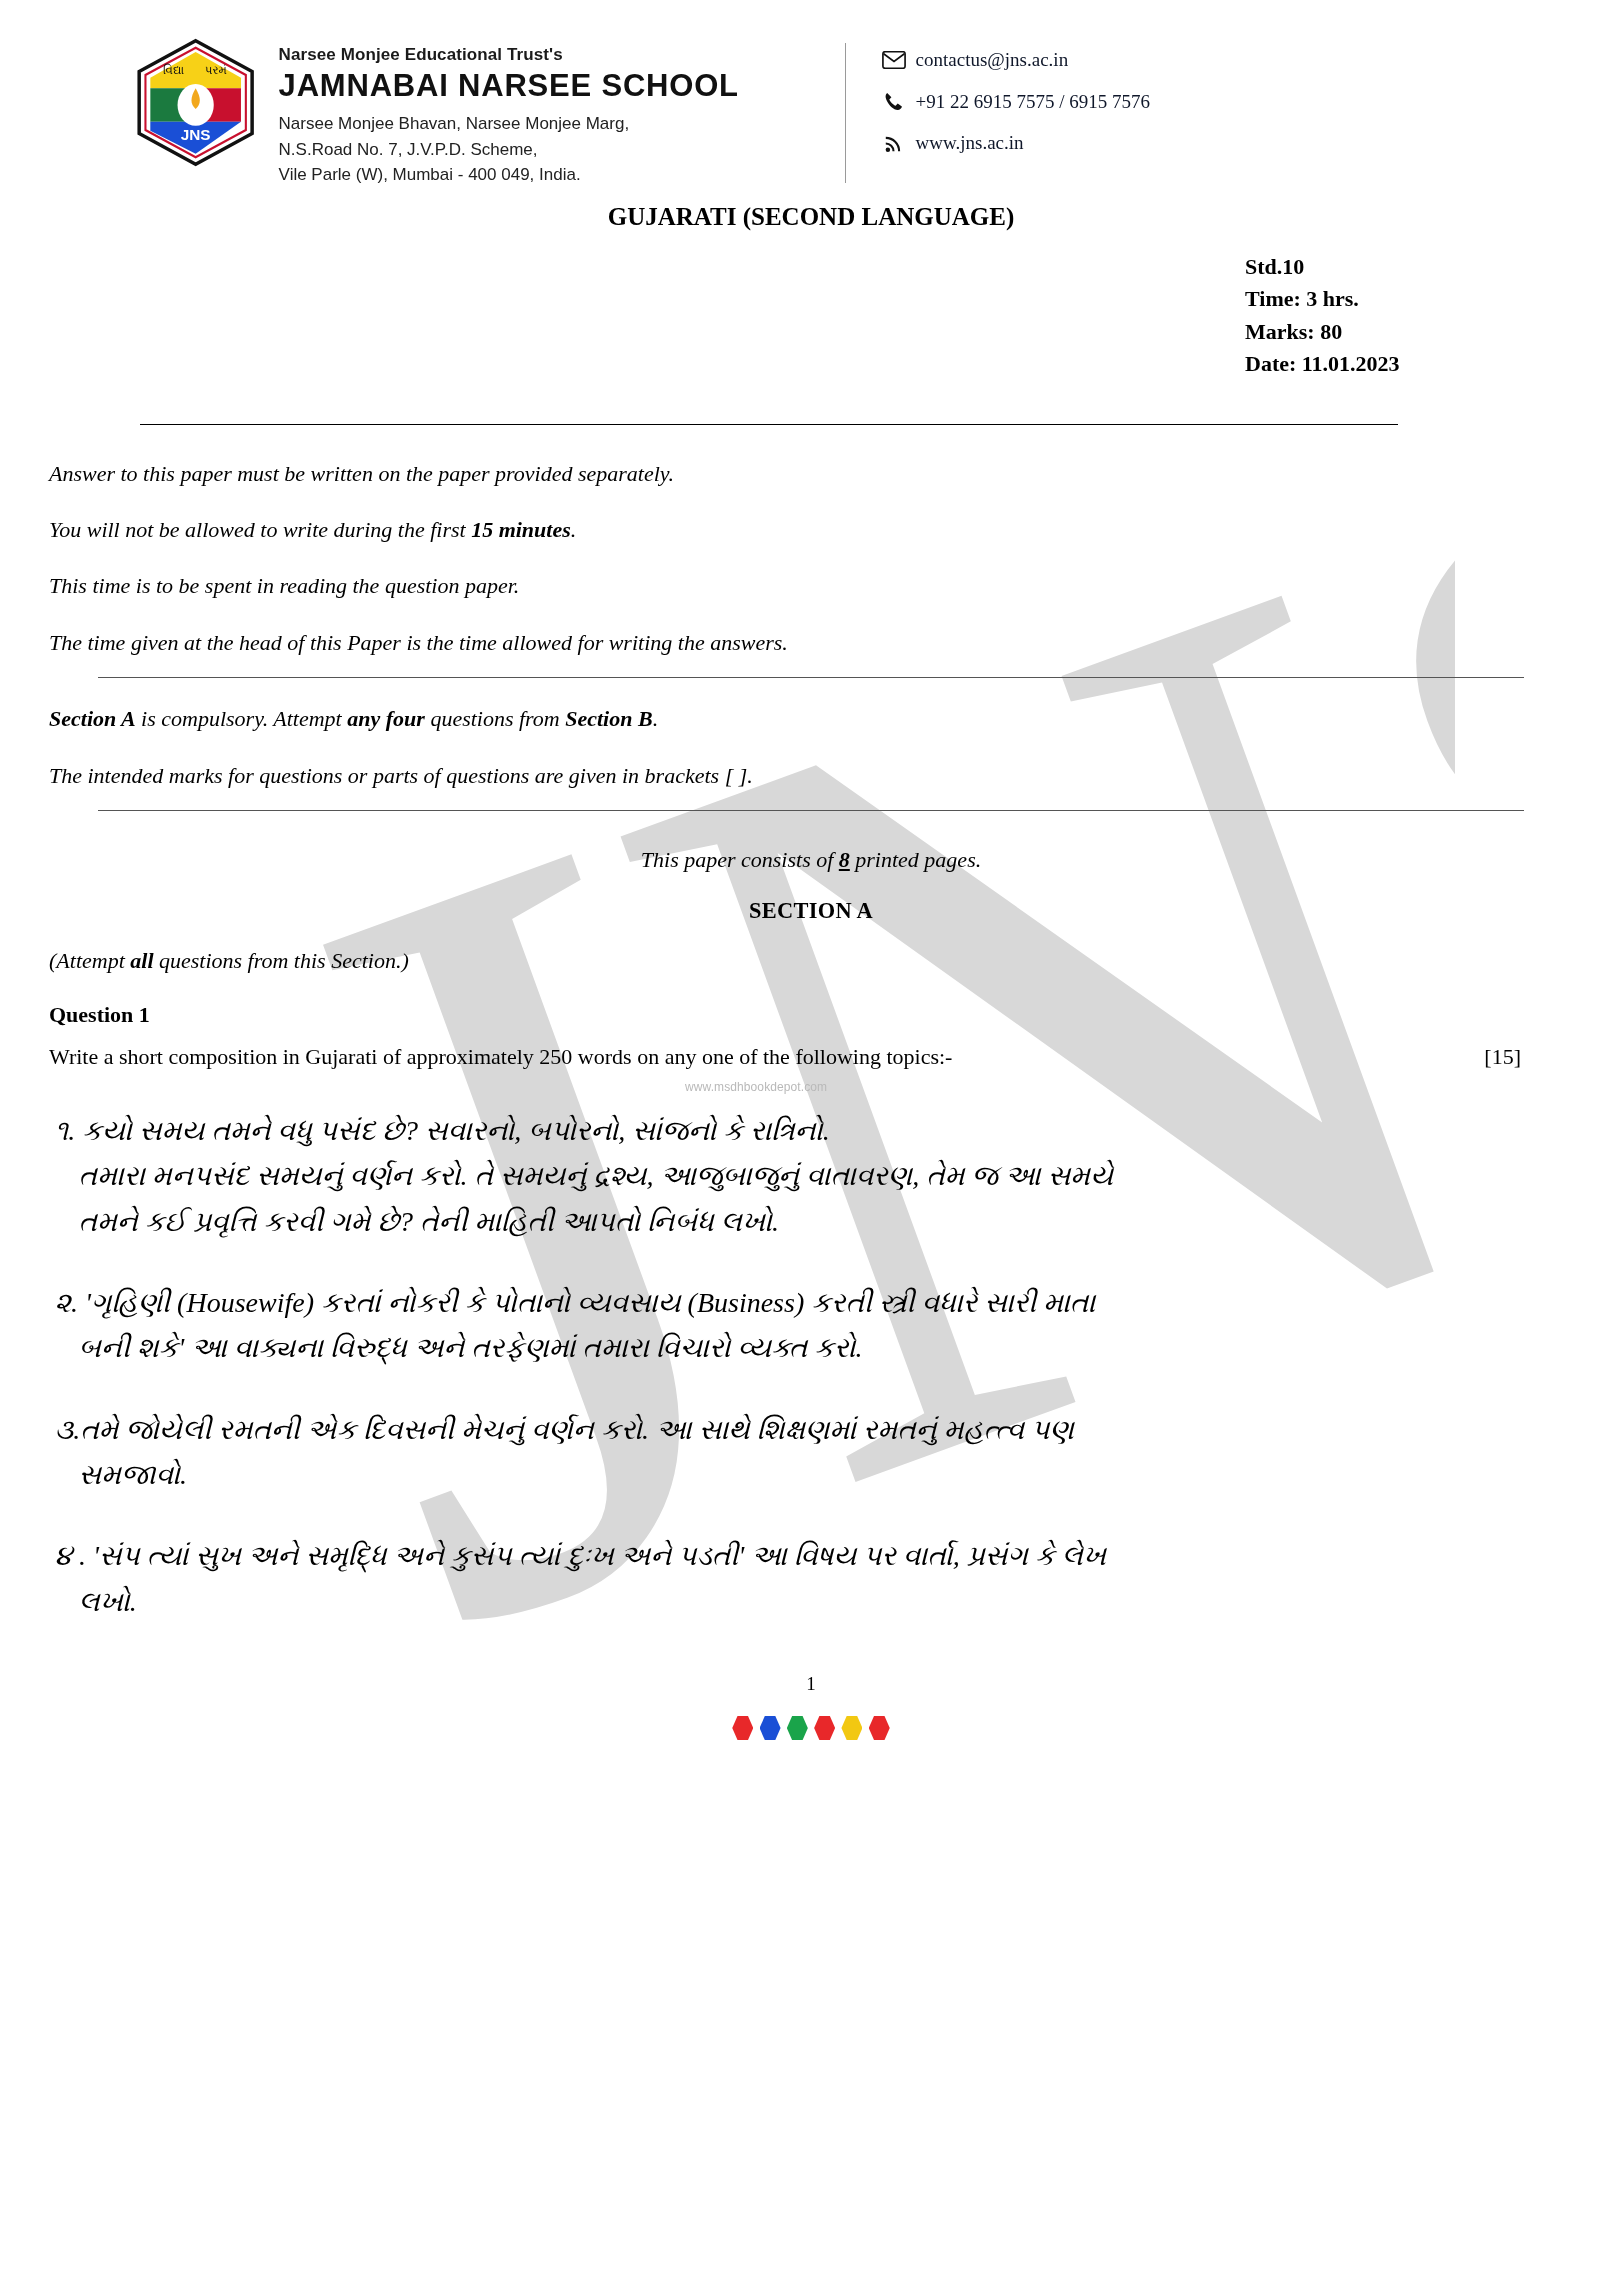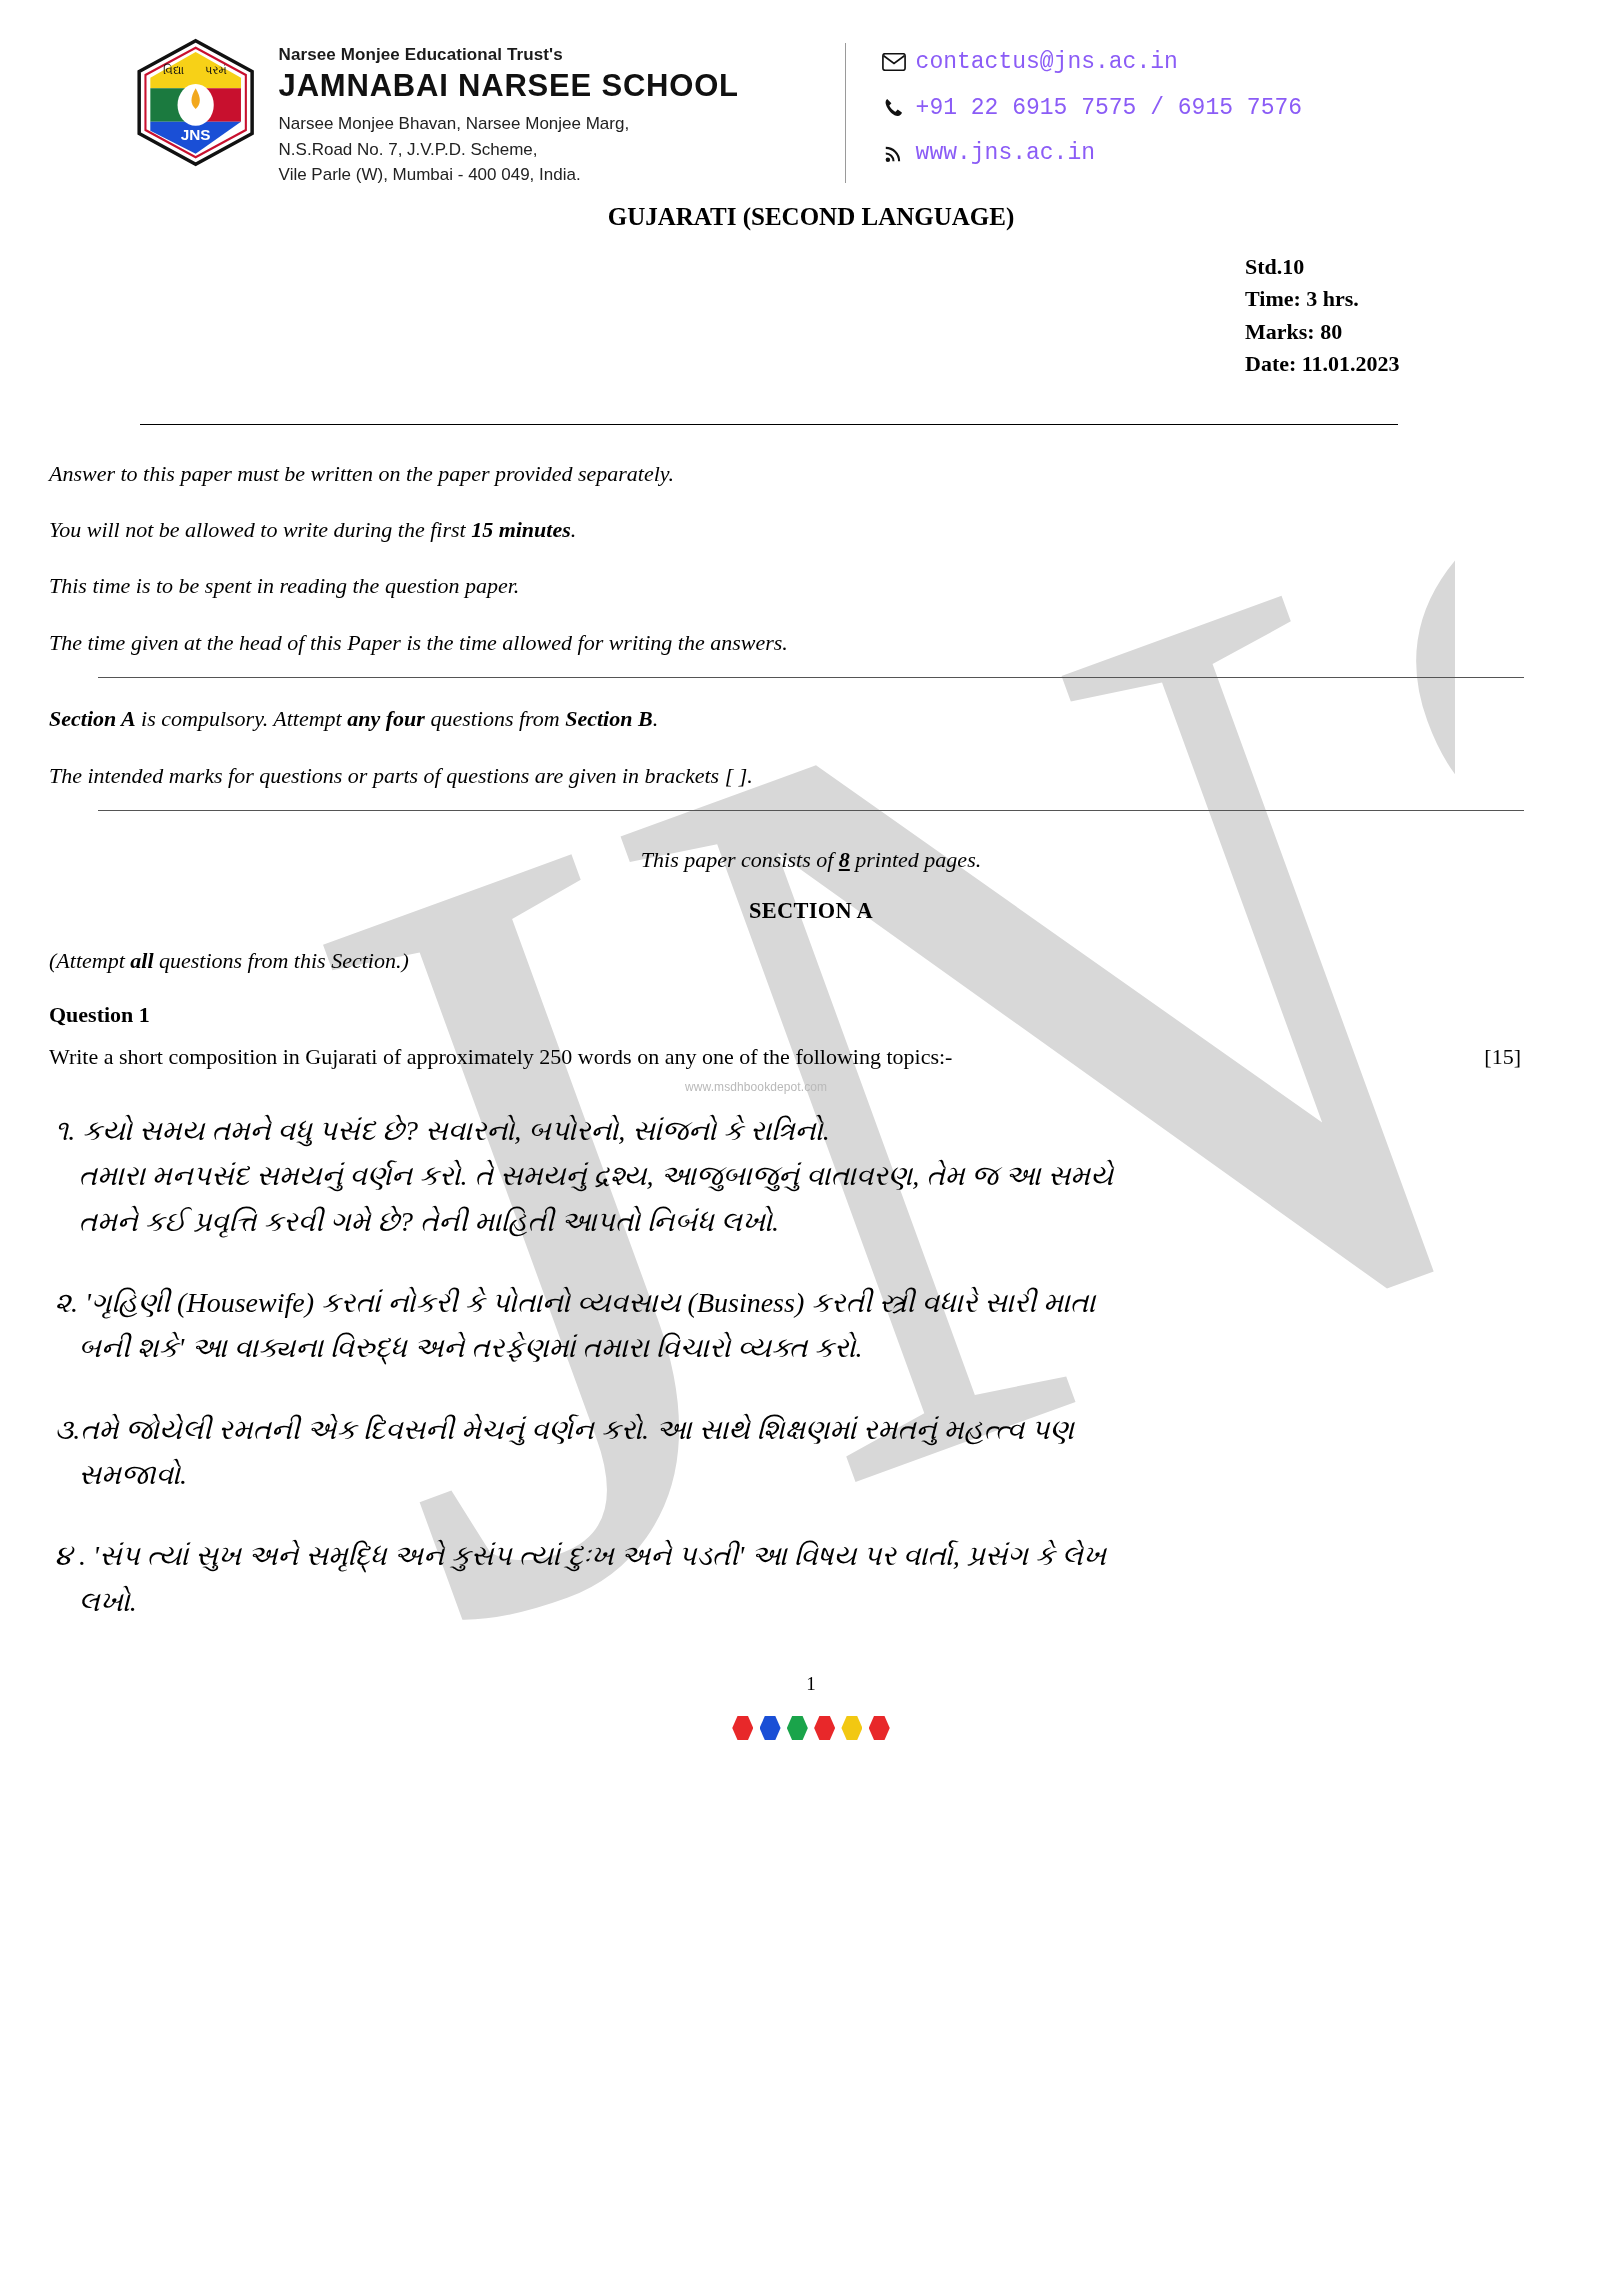--- a/index.html
+++ b/index.html
@@ -87,23 +87,23 @@
   }
   .divider-vert {
     width: 1.4px;
     background: #9a9a9a;
     align-self: stretch;
     margin: 5.6px 32px 7px 14px;
     height: 140px;
   }
   .contacts {
     padding-top: 11.2px;
-    font-family: Liberation Mono, monospace;
-    font-size: 23px;
-    color: #8b5cf6;
+    font-family: Liberation Serif, serif;
+    font-size: 19px;
+    color: #0f172a;
   }
   .contact-row {
     display: flex;
     align-items: center;
     margin-bottom: 19.6px;
   }
   .contact-row .ci {
     width: 32px;
     flex: 0 0 32px;
     display: flex;

